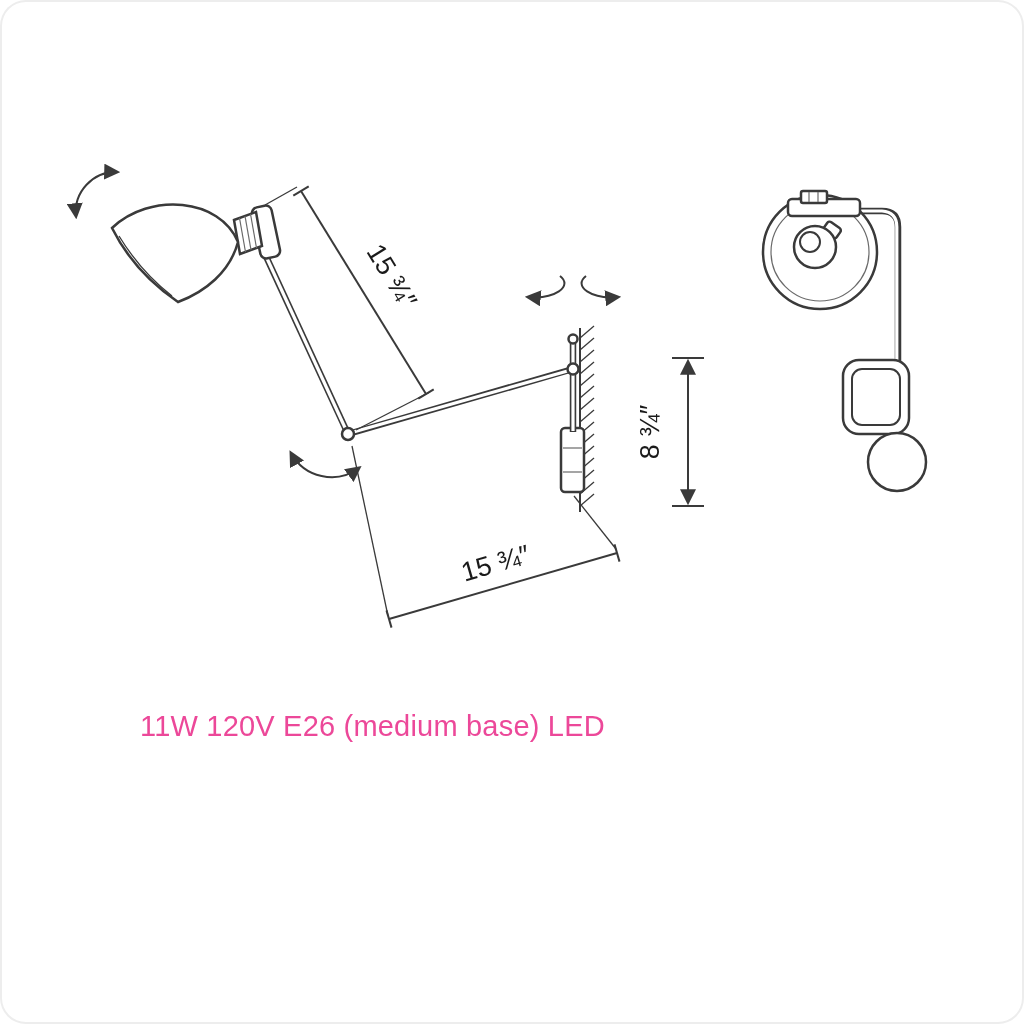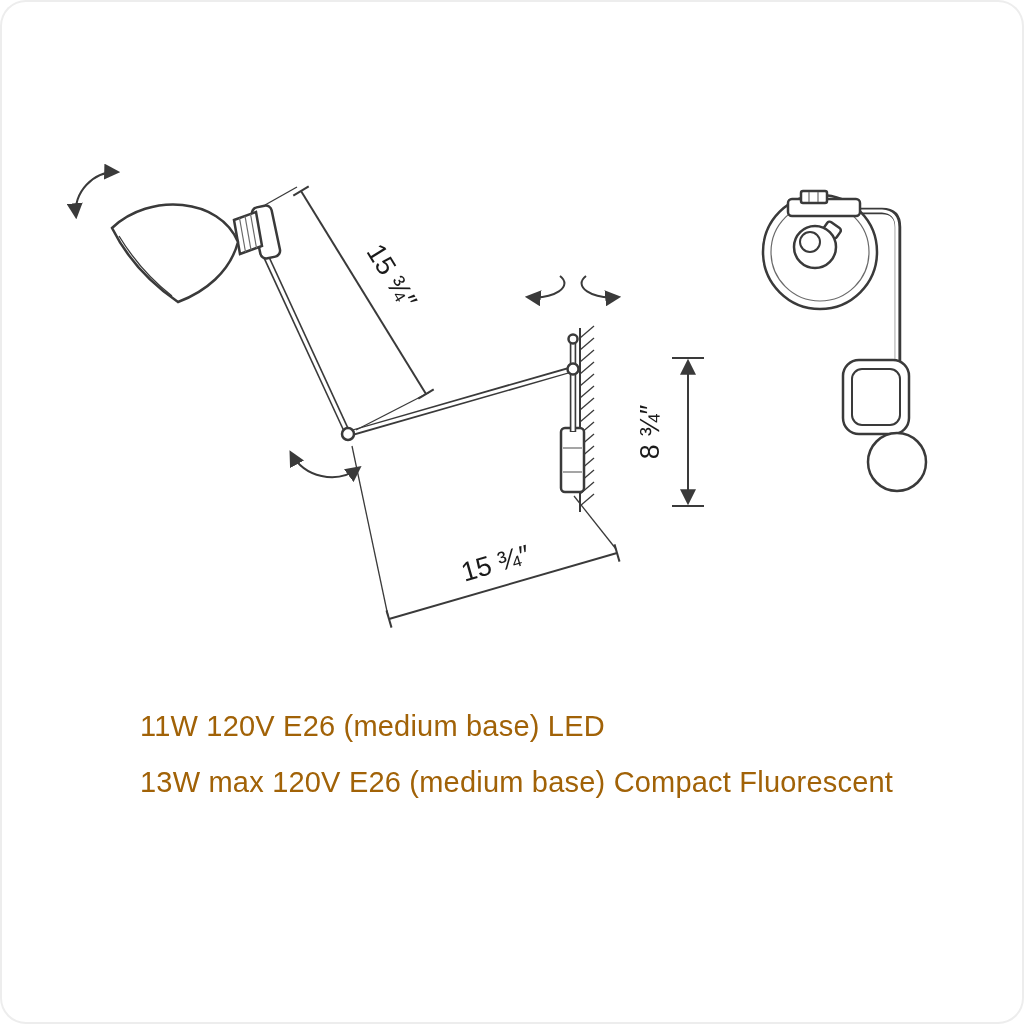--- a/index.html
+++ b/index.html
@@ -27,21 +27,21 @@
   .dim-label {
     font-family: "Liberation Sans", sans-serif;
     font-size: 27px;
     fill: #1a1a1a;
   }
 
   .specs {
     position: absolute;
     left: 140px;
     top: 698px;
-    color: #a16207;
+    color: #ec4899;
     font-size: 29px;
     line-height: 56px;
     letter-spacing: 0.2px;
     white-space: nowrap;
   }
 </style>
 </head>
 <body>
 
 <div class="frame">
@@ -186,16 +186,15 @@
       </g>
 
       <g>
         <circle class="shape" cx="897" cy="462" r="29"></circle>
       </g>
     </g>
   </svg>
 
   <div class="specs">
     <div>11W 120V E26 (medium base) LED</div>
-    <div>13W max 120V E26 (medium base) Compact Fluorescent</div>
   </div>
 
 </div>
 
 </body></html>

